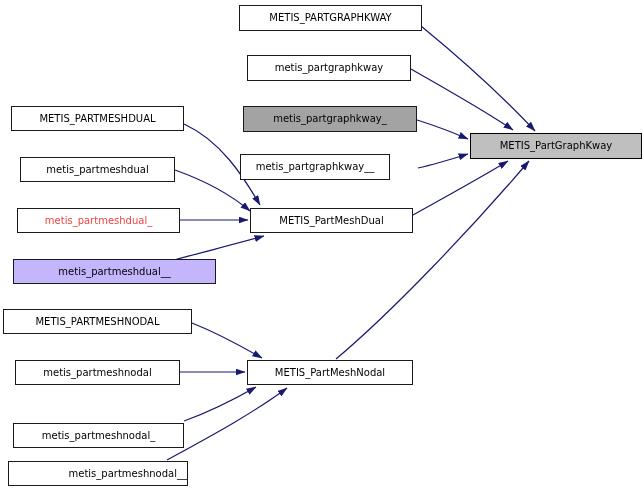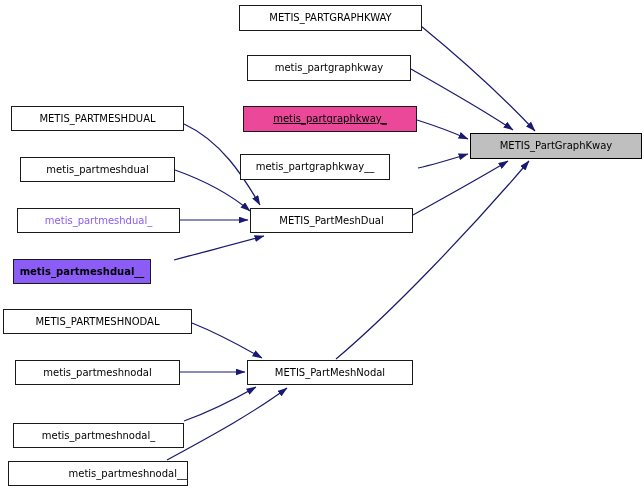--- a/index.html
+++ b/index.html
@@ -69,36 +69,36 @@
         <path class="edge" d="M336,359 C392,312 472,228 529,161" stroke="#191970" marker-end="url(#arrowhead)"></path>
       </g>
   </svg>
   <div id="node-layer">
       <div class="node" style="left: 239px; top: 5px; width: 183px; height: 26px; background: rgb(255, 255, 255); border: 1.5px solid rgb(26, 26, 26); color: rgb(0, 0, 0);">
         <span>METIS_PARTGRAPHKWAY</span>
       </div>
       <div class="node" style="left: 247px; top: 55px; width: 164px; height: 26px; background: rgb(255, 255, 255); border: 1.5px solid rgb(26, 26, 26); color: rgb(0, 0, 0);">
         <span>metis_partgraphkway</span>
       </div>
-      <div class="node" style="left: 243px; top: 106px; width: 174px; height: 26px; background: #ec4899; border: 1.5px solid rgb(26, 26, 26); color: rgb(0, 0, 0); text-decoration: underline;">
+      <div class="node" style="left: 243px; top: 106px; width: 174px; height: 26px; background: #a3a3a3; border: 1.5px solid rgb(26, 26, 26); color: rgb(0, 0, 0);">
         <span>metis_partgraphkway_</span>
       </div>
       <div class="node" style="left: 240px; top: 154px; width: 150px; height: 26px; background: rgb(255, 255, 255); border: 1.5px solid rgb(26, 26, 26); color: rgb(0, 0, 0);">
         <span>metis_partgraphkway__</span>
       </div>
       <div class="node" style="left: 11px; top: 106px; width: 173px; height: 25px; background: rgb(255, 255, 255); border: 1.5px solid rgb(26, 26, 26); color: rgb(0, 0, 0);">
         <span>METIS_PARTMESHDUAL</span>
       </div>
       <div class="node" style="left: 20px; top: 157px; width: 155px; height: 25px; background: rgb(255, 255, 255); border: 1.5px solid rgb(26, 26, 26); color: rgb(0, 0, 0);">
         <span>metis_partmeshdual</span>
       </div>
-      <div class="node" style="left: 17px; top: 208px; width: 163px; height: 25px; background: rgb(255, 255, 255); border: 1.5px solid rgb(26, 26, 26); color: #8b5cf6; justify-content: center;">
+      <div class="node" style="left: 17px; top: 208px; width: 163px; height: 25px; background: rgb(255, 255, 255); border: 1.5px solid rgb(26, 26, 26); color: #ef4444; justify-content: center;">
         <span>metis_partmeshdual_</span>
       </div>
-      <div class="node" style="left: 13px; top: 259px; width: 138px; height: 25px; background: #8b5cf6; border: 1.5px solid rgb(26, 26, 26); color: rgb(0, 0, 0); font-weight: bold;">
+      <div class="node" style="left: 13px; top: 259px; width: 203px; height: 25px; background: #c4b5fd; border: 1.5px solid rgb(26, 26, 26); color: rgb(0, 0, 0);">
         <span>metis_partmeshdual__</span>
       </div>
       <div class="node" style="left: 250px; top: 208px; width: 163px; height: 25px; background: rgb(255, 255, 255); border: 1.5px solid rgb(26, 26, 26); color: rgb(0, 0, 0);">
         <span>METIS_PartMeshDual</span>
       </div>
       <div class="node" style="left: 3px; top: 309px; width: 189px; height: 25px; background: rgb(255, 255, 255); border: 1.5px solid rgb(26, 26, 26); color: rgb(0, 0, 0);">
         <span>METIS_PARTMESHNODAL</span>
       </div>
       <div class="node" style="left: 15px; top: 360px; width: 165px; height: 25px; background: rgb(255, 255, 255); border: 1.5px solid rgb(26, 26, 26); color: rgb(0, 0, 0);">
         <span>metis_partmeshnodal</span>

